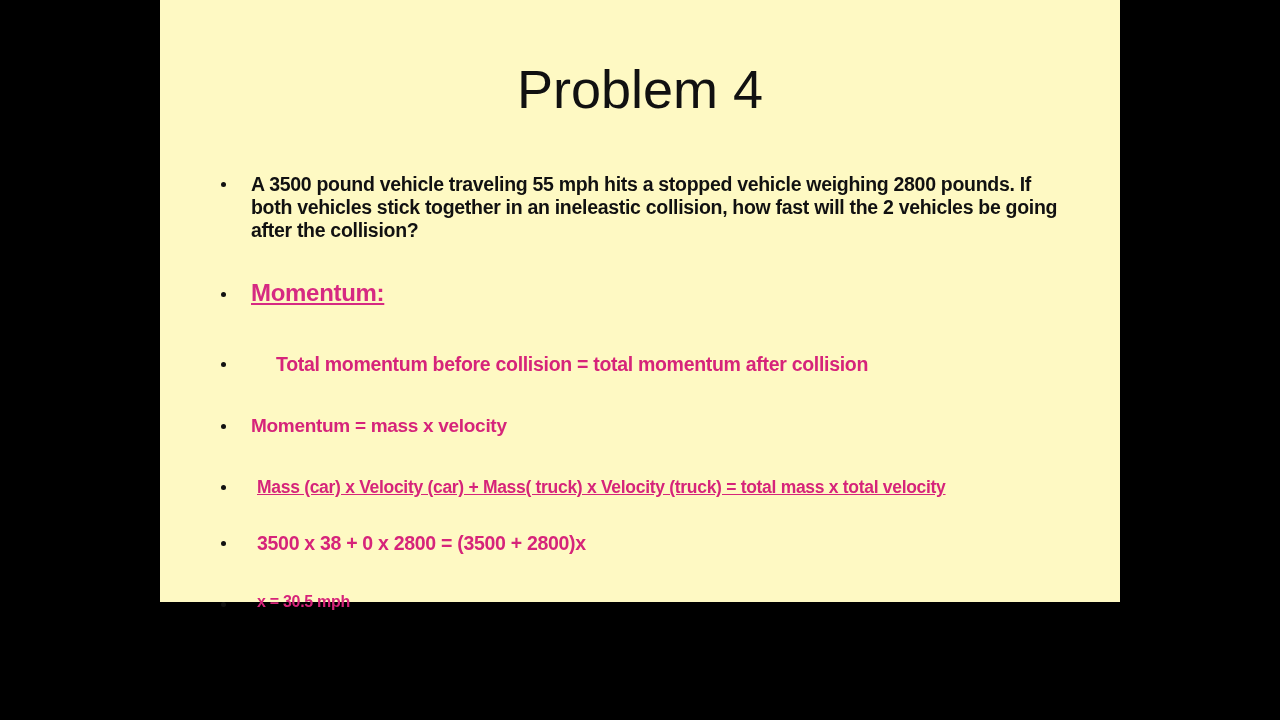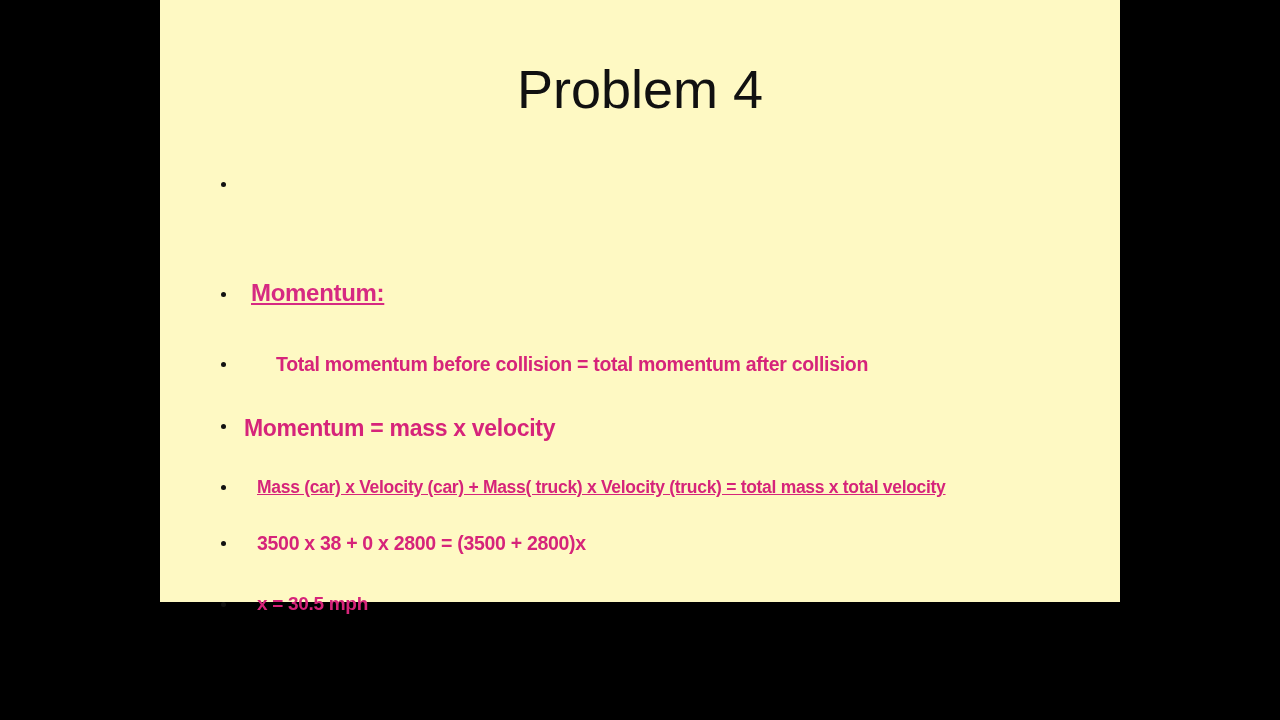--- a/index.html
+++ b/index.html
@@ -19,34 +19,35 @@
     }
     .bullet span { display: block; width: 5px; height: 5px; border-radius: 50%; background: #111; }
     .txt {
       position: absolute; font-family: "Liberation Sans", sans-serif; font-weight: bold;
       letter-spacing: -0.3px;
     }
     .q { left: 91px; top: 173px; width: 820px; font-size: 19.5px; line-height: 23px; color: #111111; }
     .pink { color: #d6247a; }
     .sol { left: 91px; top: 279px; font-size: 24px; text-decoration: underline; color: #d62a82; }
     .l1 { left: 98px; top: 353px; font-size: 19.5px; margin-left: 18px; }
-    .l2 { left: 84px; top: 415px; font-size: 23px; }
+    .l2 { left: 91px; top: 415px; font-size: 19px; }
     .l3 { left: 97px; top: 477px; font-size: 17.5px; text-decoration: underline; }
     .l4 { left: 97px; top: 532px; font-size: 19.5px; }
-    .l5 { left: 97px; top: 593px; font-size: 19px; }
+    .l5 { left: 97px; top: 593px; font-size: 16px; }
   </style>
 </head>
 <body>
 
 <div class="slide">
   <div class="title">Problem 4</div>
 
   <div class="bullet" style="top:177px;">
       <span></span>
     </div>
+  <div class="txt q">A 3500 pound vehicle traveling 55 mph hits a stopped vehicle weighing 2800 pounds.  If both vehicles stick together in an ineleastic collision, how fast will the 2 vehicles be going after the collision?</div>
 
   <div class="bullet" style="top:287px;">
       <span></span>
     </div>
   <div class="txt sol">Momentum:</div>
 
   <div class="bullet" style="top:357px;">
       <span></span>
     </div>
   <div class="txt pink l1">Total momentum before collision = total momentum after collision</div>

